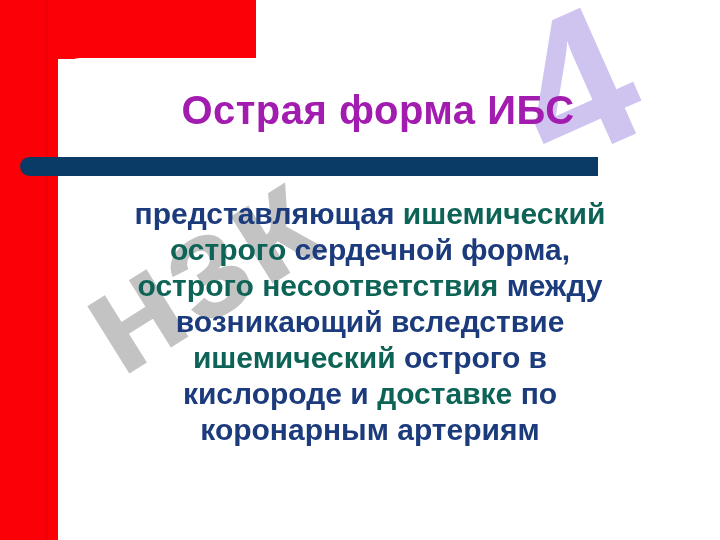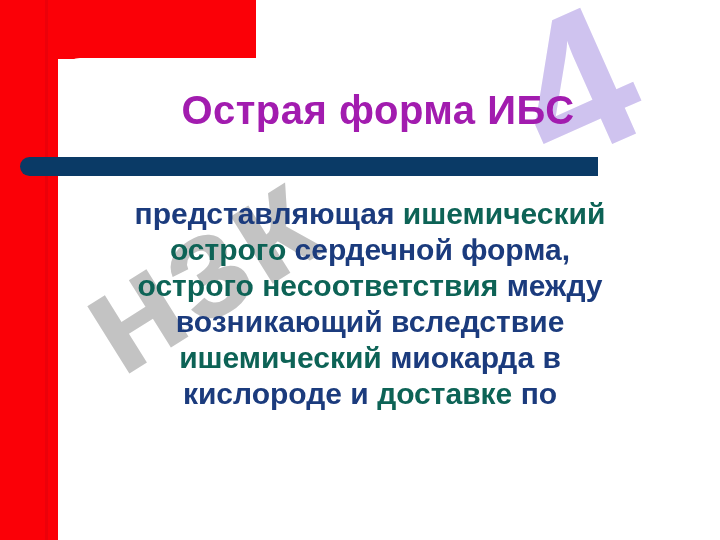--- a/index.html
+++ b/index.html
@@ -145,17 +145,18 @@
 
   <div class="title">Острая форма ИБС</div>
 
   <div class="rule"></div>
 
   <div class="body">
       <span class="ln"><span class="nv">представляющая </span><span class="tl">ишемический</span></span>
       <span class="ln"><span class="tl">острого </span><span class="nv">сердечной форма,</span></span>
       <span class="ln"><span class="tl">острого несоответствия </span><span class="nv">между</span></span>
       <span class="ln"><span class="nv">возникающий вследствие</span></span>
-      <span class="ln"><span class="tl">ишемический </span><span class="nv">миокарда в</span></span>
+      <span class="ln"><span class="tl">ишемический </span><span class="nv">острого в</span></span>
       <span class="ln"><span class="nv">кислороде и </span><span class="tl">доставке </span><span class="nv">по</span></span>
+      <span class="ln"><span class="nv">коронарным артериям</span></span>
     </div>
 
 </div>
 
 </body></html>

